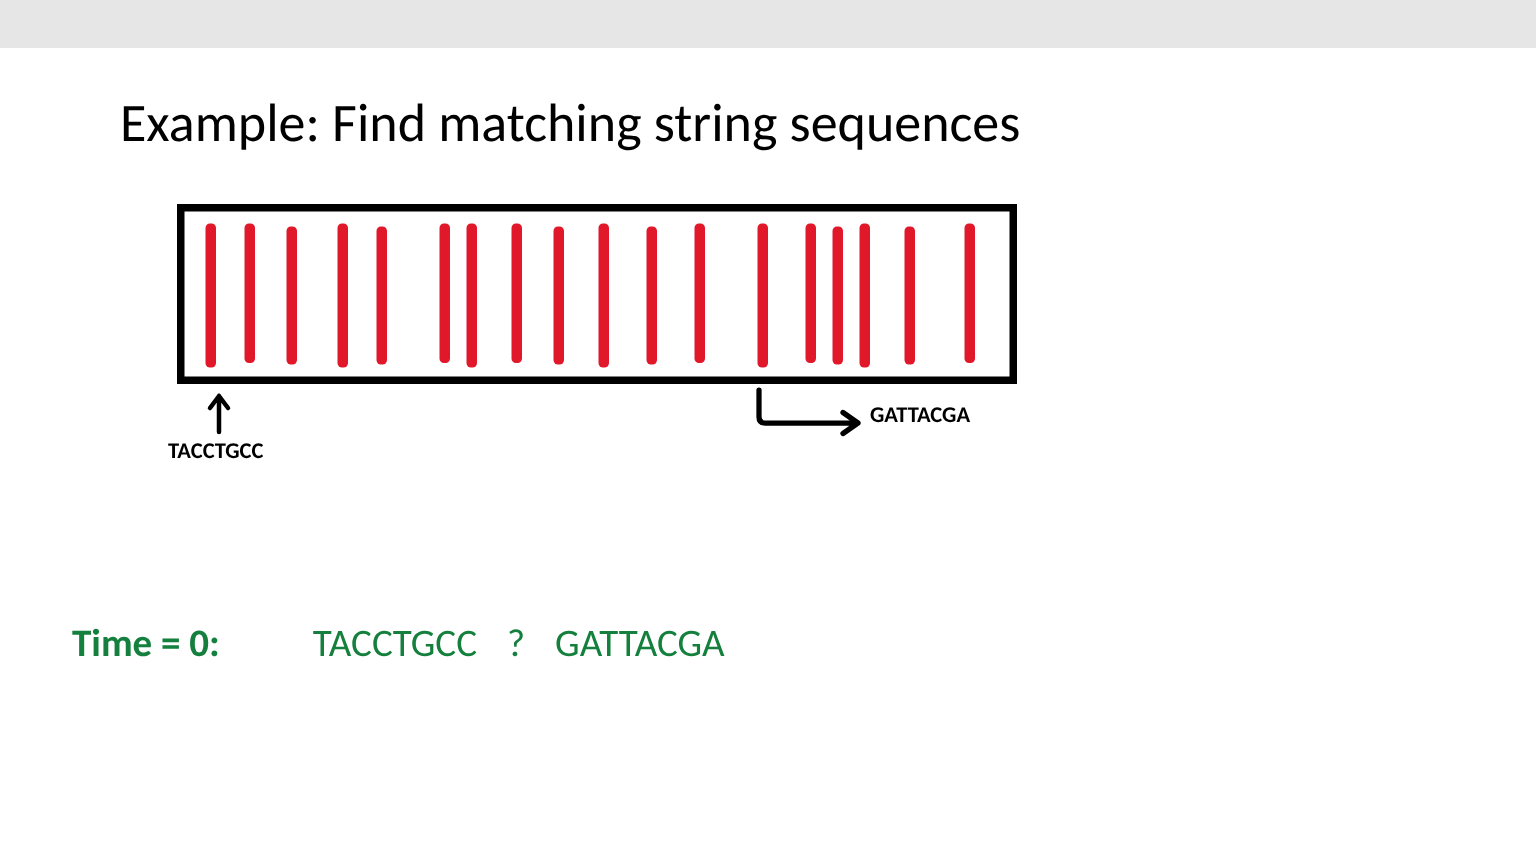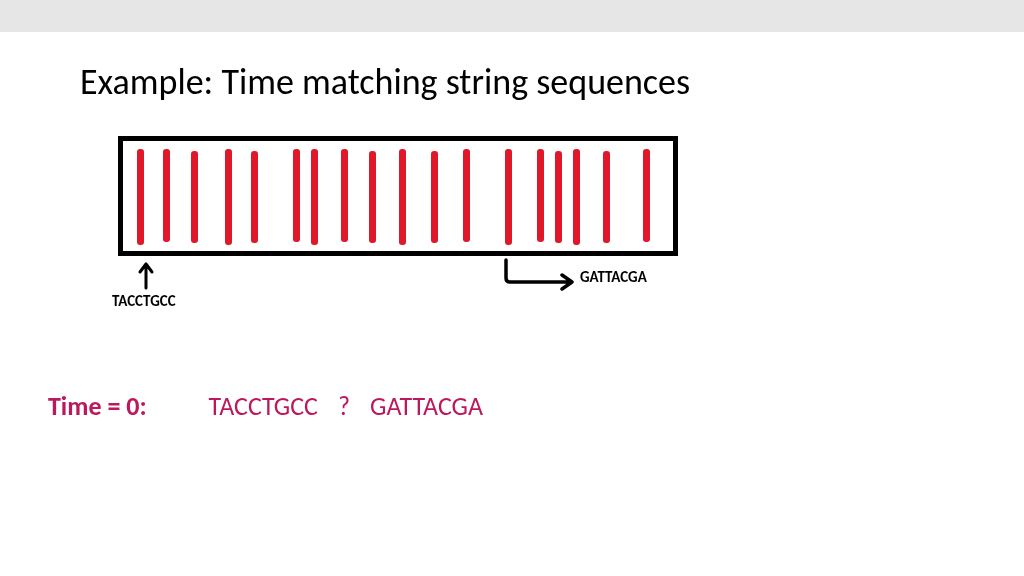--- a/index.html
+++ b/index.html
@@ -71,38 +71,38 @@
     left: 580px;
     top: 236px;
     font-size: 15px;
     font-weight: 700;
     color: #000;
   }
   
   .row {
     position: absolute;
     left: 48px;
-    top: 358px;
+    top: 380px;
     font-size: 26px;
-    color: #be185d;
+    color: #15803d;
   }
   .row .timelabel {
     font-weight: 700;
   }
   .row .gap1 { display:inline-block; width: 62px; }
   .row .gap2 { display:inline-block; width: 20px; }
 </style>
 </head>
 <body>
 
 <div class="topbar"></div>
 
 <div class="slide">
 
-  <div class="title">Example: Time matching string sequences</div>
+  <div class="title">Example: Find matching string sequences</div>
 
   <div class="barcode-box" id="barcode">
       <div class="bar" style="left: 14px; top: 8px; height: 96px;"></div>
       <div class="bar" style="left: 40px; top: 8px; height: 93px;"></div>
       <div class="bar" style="left: 68px; top: 10px; height: 92px;"></div>
       <div class="bar" style="left: 102px; top: 8px; height: 96px;"></div>
       <div class="bar" style="left: 128px; top: 10px; height: 92px;"></div>
       <div class="bar" style="left: 170px; top: 8px; height: 93px;"></div>
       <div class="bar" style="left: 188px; top: 8px; height: 96px;"></div>
       <div class="bar" style="left: 218px; top: 8px; height: 93px;"></div>

